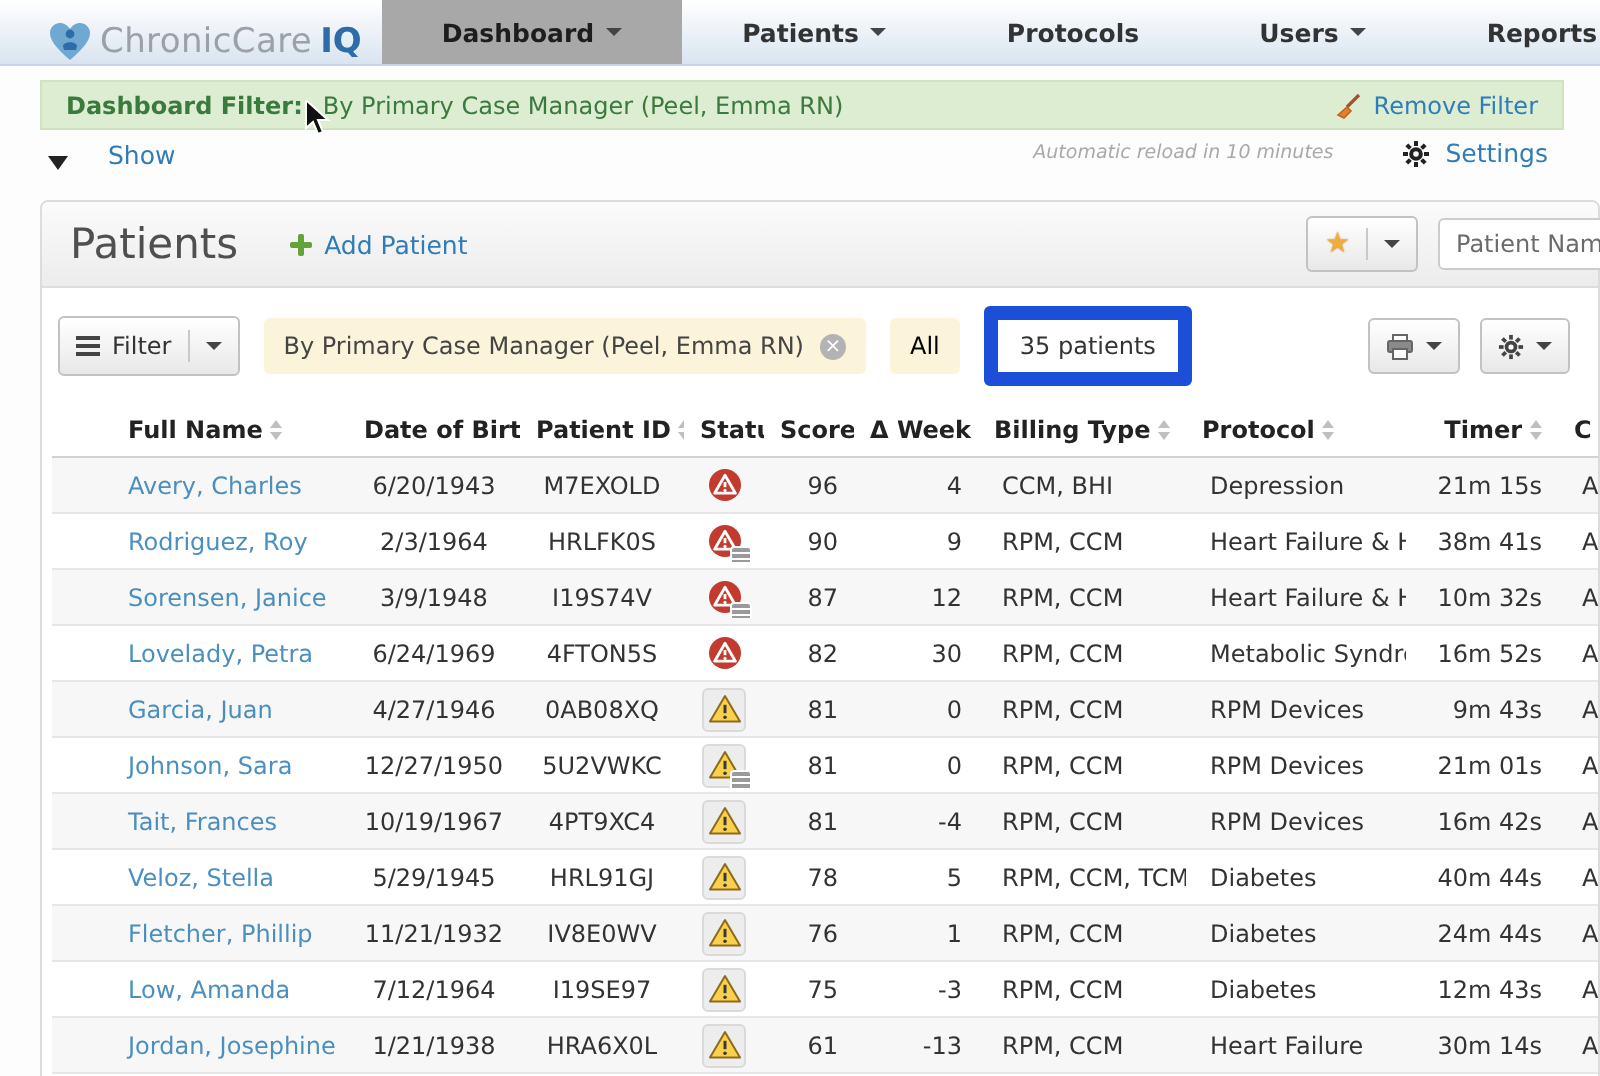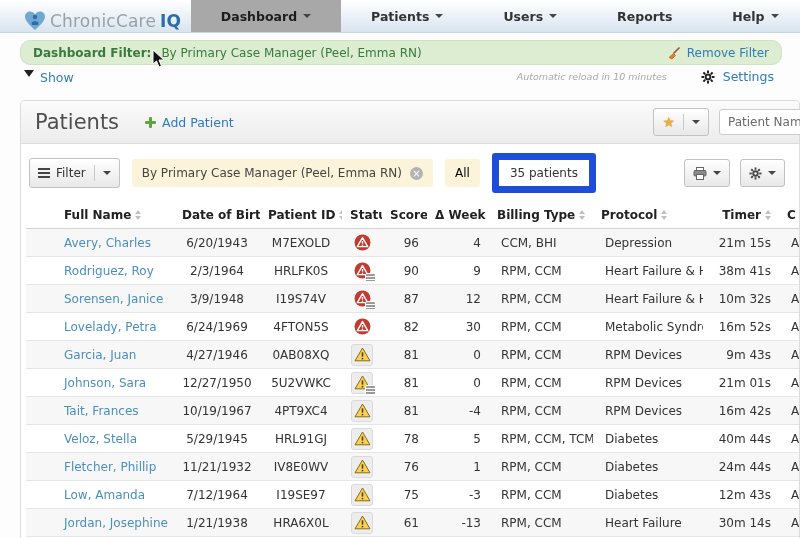--- a/index.html
+++ b/index.html
@@ -15,28 +15,28 @@
   .logo-blue{font-size:17px;font-weight:bold;color:#2d6ca8}
   .nav-item{height:32px;display:flex;align-items:center;gap:6px;padding:0 30px;
             font-size:12.5px;font-weight:bold;color:#333;cursor:pointer}
   .nav-item.active{background:#a8a8a8;color:#1d1d1d}
   .caret{width:0;height:0;border-left:4px solid transparent;border-right:4px solid transparent;
          border-top:4px solid #444;display:inline-block}
   .user-area{margin-left:auto;display:flex;gap:22px;padding-right:16px;font-size:11px;color:#555}
   .user-area span{cursor:pointer}
 
   
-  .filterbar{position:absolute;top:40px;left:20px;width:762px;height:25px;border-radius:10px;
+  .filterbar{position:absolute;top:40px;left:20px;width:762px;height:25px;border-radius:0;
              background:#dcedd1;border:1px solid #cfe3c2;display:flex;align-items:center;
              box-sizing:border-box;padding:0 12px;font-size:12px;color:#3a7a3c}
   .filterbar .lbl{font-weight:bold;margin-right:10px}
   .remove-filter{margin-left:auto;display:flex;align-items:center;gap:6px;color:#2f7cb8;cursor:pointer}
 
   
-  .show-link{position:absolute;top:70px;left:24px;display:flex;align-items:flex-start;gap:6px;
+  .show-link{position:absolute;top:70px;left:24px;display:flex;align-items:flex-end;gap:20px;
              font-size:12.5px;color:#2f7cb8;cursor:pointer}
   .show-caret{width:0;height:0;border-left:5px solid transparent;border-right:5px solid transparent;
               border-top:7px solid #222}
   .right-sub{position:absolute;top:69px;right:26px;display:flex;align-items:center;gap:8px}
   .reload-note{font-size:9.5px;font-style:italic;color:#a9a9a9;margin-right:26px}
   .settings-link{font-size:12.5px;color:#2f7cb8;cursor:pointer}
 
   
   .panel{position:absolute;top:100px;left:20px;width:780px;background:#fff;
          border:1px solid #dcdcdc;border-radius:4px 4px 0 0;box-sizing:border-box}
@@ -124,20 +124,24 @@
   <div class="nav-item active">
     <span class="nav-label">Dashboard</span>
     <span class="caret"></span>
   </div>
 
   <div class="nav-item">
     <span class="nav-label">Patients</span>
     <span class="caret"></span>
   </div>
 
+  <div class="nav-item">
+    <span class="nav-label">Protocols</span>
+
+  </div>
 
   <div class="nav-item">
     <span class="nav-label">Users</span>
     <span class="caret"></span>
   </div>
 
   <div class="nav-item">
     <span class="nav-label">Reports</span>
 
   </div>

